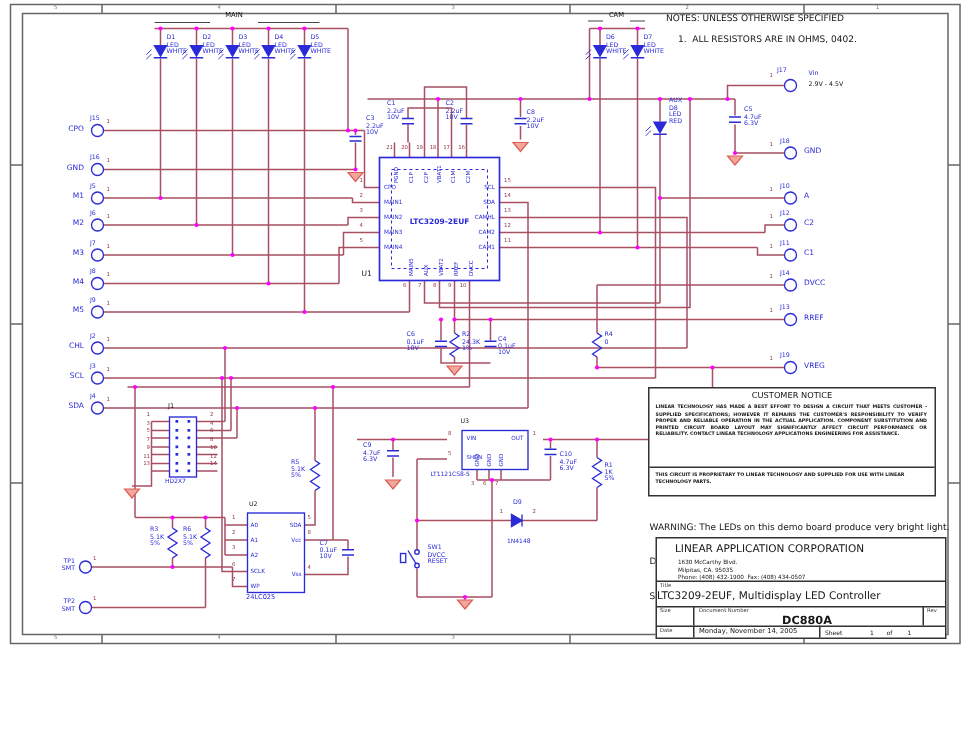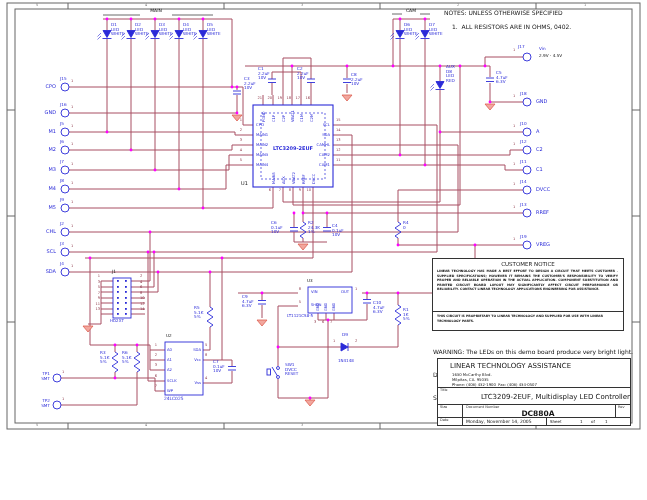--- a/index.html
+++ b/index.html
@@ -413,27 +413,27 @@
   <span class="ft">THIS CIRCUIT IS PROPRIETARY TO LINEAR TECHNOLOGY AND SUPPLIED FOR USE WITH LINEAR TECHNOLOGY PARTS.</span>
 </div>
 
 <div class="warn">
   <span class="bl">WARNING: The LEDs on this demo board produce very bright light.</span>
   <span class="bl">Do not look directly at LEDs when power is applied.</span>
   <span class="bl">Serious eye damage may occur.</span>
 </div>
 
 <div class="tb">
-  <span style="left:12px;top:3px;font-size:7px">LINEAR TECHNOLOGY ASSISTANCE</span>
+  <span style="left:12px;top:3px;font-size:7px">LINEAR APPLICATION CORPORATION</span>
   <span style="left:14px;top:13px;font-size:3.8px">1630 McCarthy Blvd.</span>
   <span style="left:14px;top:18px;font-size:3.8px">Milpitas, CA. 95035</span>
   <span style="left:14px;top:23px;font-size:3.8px">Phone: (408) 432-1900  Fax: (408) 434-0507</span>
   <div class="hl" style="top:28px"></div>
   <span class="tn" style="left:2px;top:29px">Title</span>
-  <span style="left:0;top:34px;width:192px;text-align:right;font-size:7px">LTC3209-2EUF, Multidisplay LED Controller</span>
+  <span style="left:0;top:34px;width:192px;text-align:left;font-size:7px">LTC3209-2EUF, Multidisplay LED Controller</span>
   <div class="hl" style="top:45px"></div>
   <span class="tn" style="left:2px;top:46px">Size</span>
   <span class="tn" style="left:28px;top:46px">Document Number</span>
   <span class="tn" style="left:180px;top:46px">Rev</span>
   <span style="left:50px;top:50px;width:100px;text-align:center;font-size:7.5px;font-weight:bold">DC880A</span>
   <div class="vl" style="left:24px;top:45px;height:13px"></div>
   <div class="vl" style="left:177px;top:45px;height:13px"></div>
   <div class="hl" style="top:58px"></div>
   <span class="tn" style="left:2px;top:59px">Date</span>
   <span style="left:28px;top:59.5px;font-size:4.5px">Monday, November 14, 2005</span>

